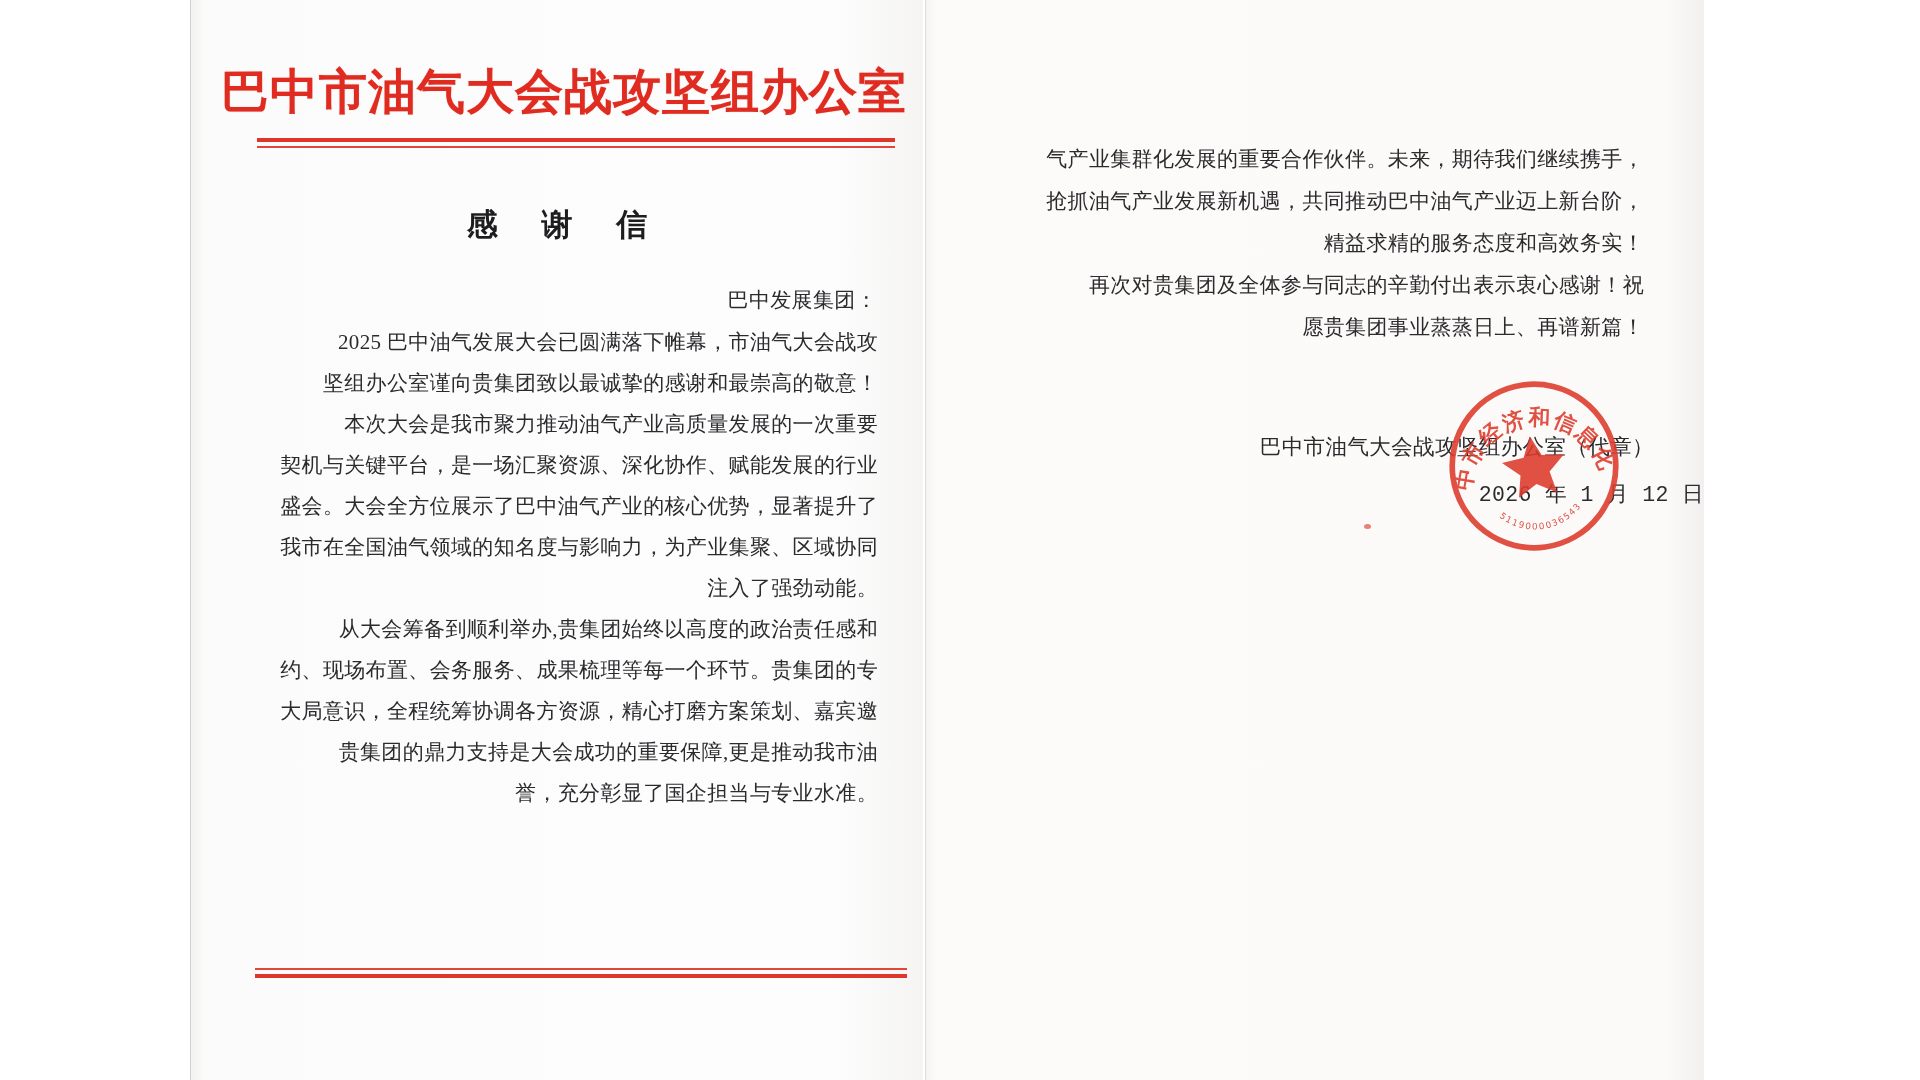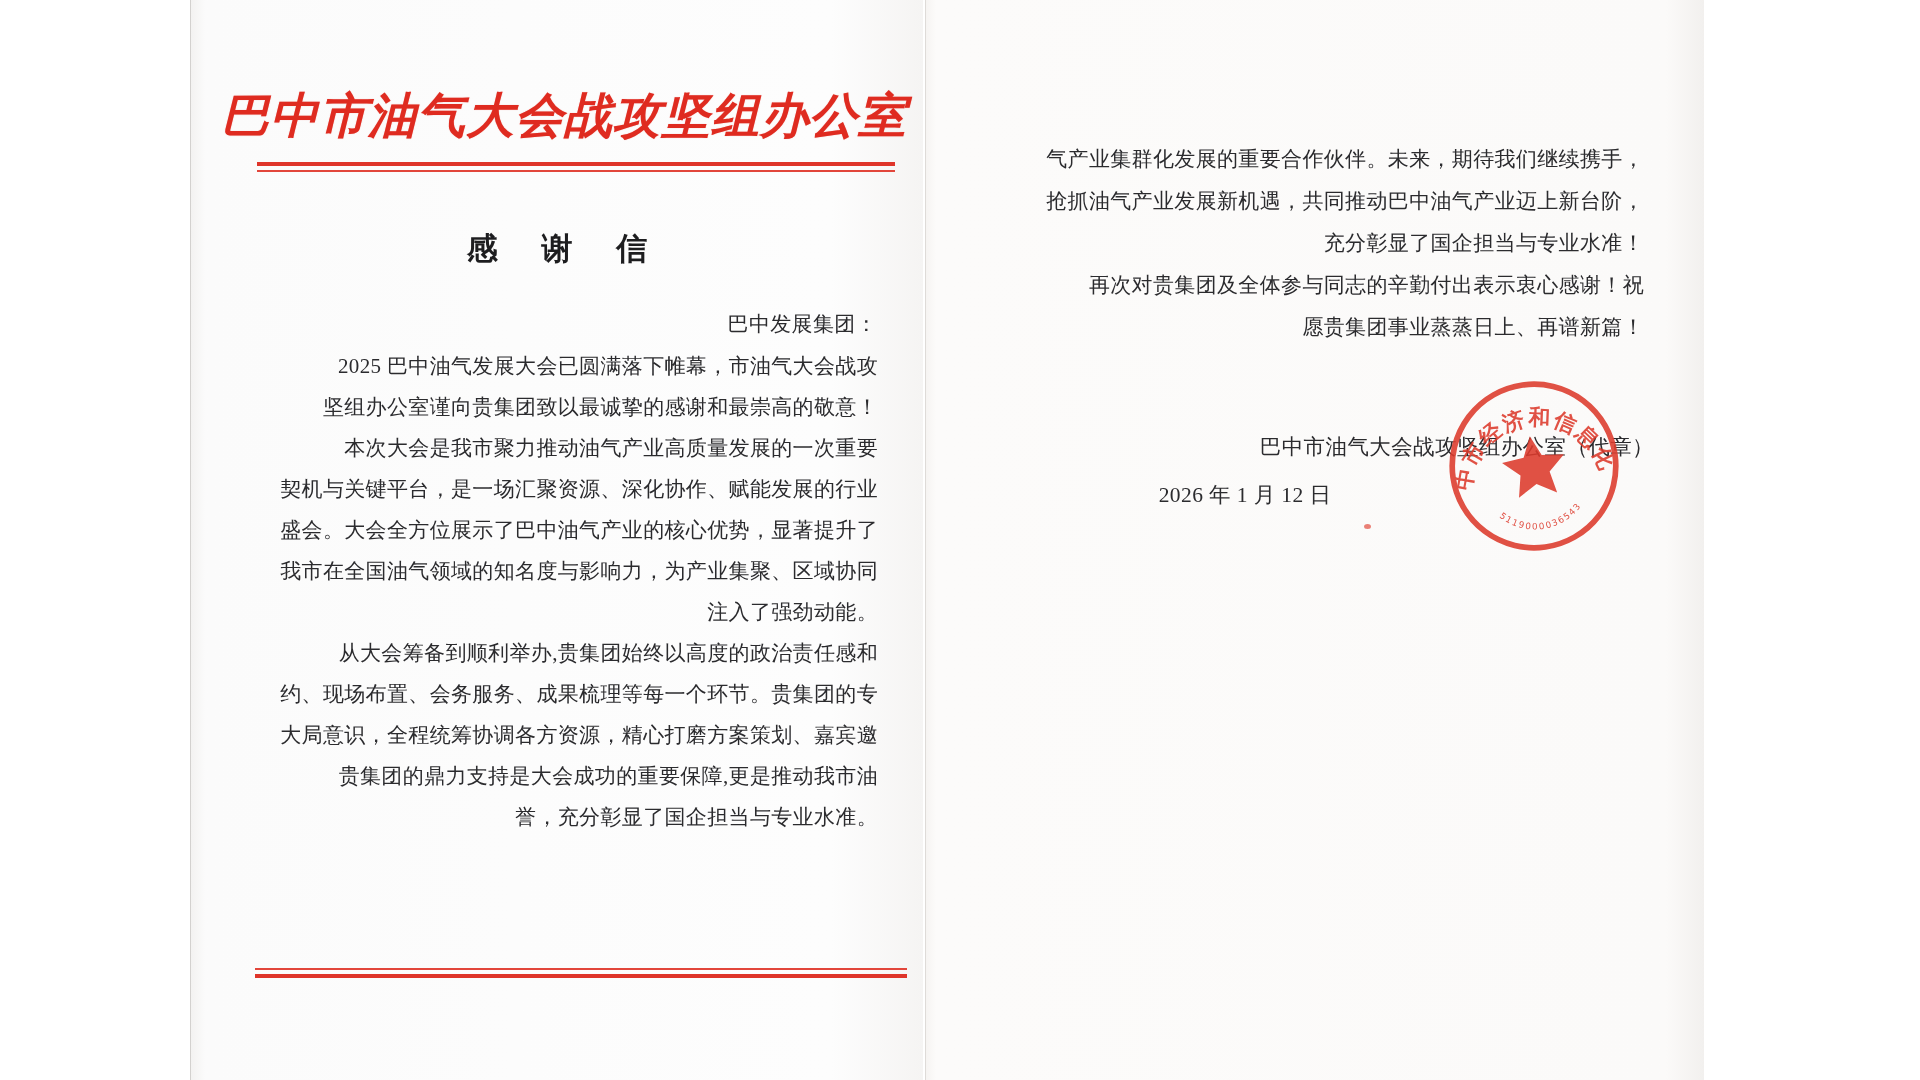--- a/index.html
+++ b/index.html
@@ -13,26 +13,25 @@
     left:190px;width:732px;
     background:linear-gradient(90deg,#f3f2f1 0px,#fbfbfb 14px,#fdfdfd 640px,#f5f4f3 732px);
     border-left:1px solid #d3d1cf;
   }
   .page-right{
     left:925px;width:778px;
     background:linear-gradient(90deg,#f6f4f2 0px,#fcfbfa 10px,#fbfaf9 740px,#f2f0ee 778px);
     border-left:1px solid #dedbd8;
   }
   .letterhead{
-    margin:84px 18px 0 30px;
+    margin:60px 18px 0 30px;
     text-align:center;
     font-size:48px;font-weight:bold;color:#df2b20;
     letter-spacing:1px;white-space:nowrap;
     text-shadow:0 0 1px rgba(223,43,32,.4);
-    font-style:italic;
   }
   .rule{margin:14px 28px 0 66px;}
   .rule .thick{height:4px;background:#df352a;}
   .rule .gap{height:4px;}
   .rule .thin{height:2px;background:#e2463b;}
   .rule-bottom{position:absolute;left:64px;top:968px;width:652px;margin:0;}
   .letter-title{
     margin-top:56px;text-align:center;
     font-size:31px;font-weight:bold;color:#1d1d1f;
     letter-spacing:18px;text-indent:18px;
@@ -45,21 +44,21 @@
   .t-line{line-height:41px;width:600px;white-space:nowrap;}
   .t-line.indent{text-indent:1.6em;}
   .page-right .body-block{margin:0;padding:138px 58px 0 120px;}
   .page-right .t-line{line-height:42px;width:598px;}
   .page-right .t-line.indent{text-indent:2em;}
   .signature{
     position:absolute;top:430px;left:0;width:100%;
     font-size:21.5px;color:#2b2b2e;letter-spacing:.4px;
   }
   .signature .sig-org{text-align:right;padding-right:50px;line-height:34px;}
-  .signature .sig-date{text-align:center;padding-right:140px;line-height:34px;margin-top:14px;}
+  .signature .sig-date{text-align:right;line-height:34px;margin-top:14px;font-family:Liberation Mono, monospace;}
   .seal{
     position:absolute;left:520px;top:378px;width:176px;height:176px;
     opacity:.88;transform:rotate(-8deg);pointer-events:none;
   }
   .seal svg{width:100%;height:100%;}
   .ink-dot{
     position:absolute;left:438px;top:524px;width:7px;height:5px;
     background:#e4574a;border-radius:50%;opacity:.75;
   }
 </style>
@@ -99,21 +98,21 @@
     <div class="gap"></div>
     <div class="thick"></div>
   </div>
 </div>
 
 <div class="page page-right">
 
   <div class="body-block">
     <div class="t-line">气产业集群化发展的重要合作伙伴。未来，期待我们继续携手，</div>
     <div class="t-line">抢抓油气产业发展新机遇，共同推动巴中油气产业迈上新台阶，</div>
-    <div class="t-line">充分彰显了国企担当与专业水准！</div>
+    <div class="t-line">精益求精的服务态度和高效务实！</div>
     <div class="t-line indent">再次对贵集团及全体参与同志的辛勤付出表示衷心感谢！祝</div>
     <div class="t-line">愿贵集团事业蒸蒸日上、再谱新篇！</div>
   </div>
 
   <div class="signature">
     <div class="sig-org">巴中市油气大会战攻坚组办公室（代章）</div>
     <div class="sig-date">2026 年 1 月 12 日</div>
   </div>
 
   <div class="seal">

